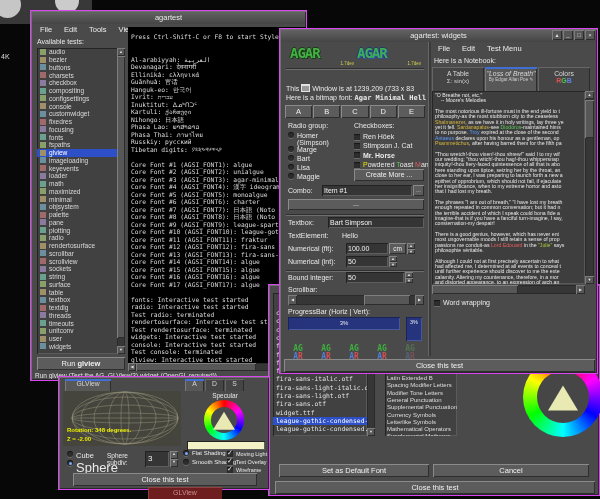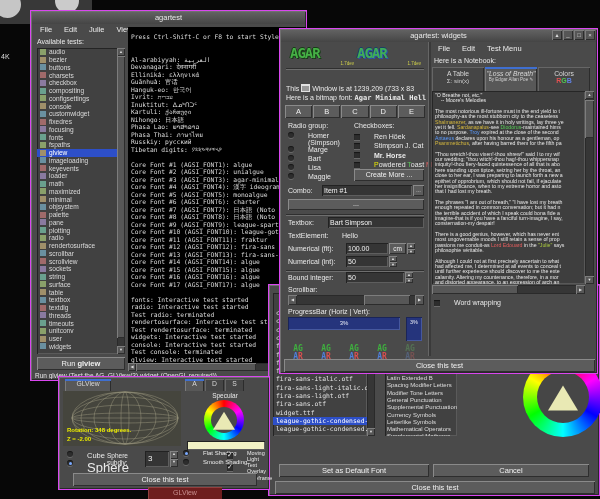--- a/index.html
+++ b/index.html
@@ -30,21 +30,21 @@
   .sbb{position:absolute;background:#575757;box-shadow:inset 1px 1px 0 #7d7d7d,inset -1px -1px 0 #2c2c2c;
        color:#ddd;text-align:center}
   .console{position:absolute;background:#000;overflow:hidden}
   .cline{color:#dcdcdc;font-family:"DejaVu Sans Mono",monospace;font-size:6.3px;line-height:7.5px;white-space:pre}
   .radio{display:inline-block;width:6px;height:6px;border-radius:50%;background:#2d2d2d;
        box-shadow:inset 0 1px 1px #161616,0 1px 0 #6a6a6a;flex:none}
   .radio.on::after{content:"";display:block;width:3px;height:3px;margin:1.5px;border-radius:50%;background:#79a9ff}
   .chk{display:inline-block;width:6px;height:6px;background:#2d2d2d;
        box-shadow:inset 0 1px 1px #161616,0 1px 0 #6a6a6a;flex:none;position:relative}
   .chk.on::after{content:"✓";position:absolute;left:0;top:-2px;font-size:7px;color:#e8e8e8}
-  .optrow{display:flex;align-items:center;gap:14px;color:#eaeaea}
+  .optrow{display:flex;align-items:center;gap:3px;color:#eaeaea}
   .agarlogo{position:absolute;width:62px;height:21px}
   .agarlogo .big{font-weight:bold;font-size:14px;letter-spacing:-1px;color:#46b046;
        font-family:"DejaVu Sans Mono",monospace;text-shadow:1px 1px 0 #173d17,-1px 0 0 #173d17,0 -1px 0 #173d17}
   .agarlogo.blue .big{color:#3fae58;text-shadow:1px 1px 0 #2b4fae,-1px 0 0 #1a3f66,0 -1px 0 #1a3f66}
   .agarlogo .tag{position:absolute;right:-2px;bottom:-1px;font-size:4.5px;color:#d2d24a}
   .mlogo{width:20px;height:18px;font-family:"DejaVu Sans Mono",monospace;font-weight:bold;
        font-size:8px;line-height:8px;text-align:center}
   .mlogo .r1{display:block;color:#3fae3f}
   .mlogo .r2 i{font-style:normal;color:#4f7fd8}
   .mlogo .r2 b{color:#d84f4f}
@@ -77,21 +77,21 @@
 <div class="abs" style="left:0;top:0;width:92px;height:24px;background:#383838"></div>
 <div class="abs" style="left:-6px;top:-9px;width:27px;height:27px;border-radius:50%;background:#c6c6c6"></div>
 <div class="abs" style="left:55px;top:-11px;width:24px;height:24px;border-radius:50%;background:#cbcbcb"></div>
 <div class="abs" style="left:1px;top:53px;color:#ddd;font-size:7px">4K</div>
 
 <div class="win" id="win-main" style="left:30px;top:10px;width:277px;height:371px;z-index:1">
   <div class="titlebar">agartest</div>
   <div class="menubar" id="main-menubar" style="left:3px;top:13px;height:11px">
       <span class="mi">File</span>
       <span class="mi">Edit</span>
-      <span class="mi">Julie</span>
+      <span class="mi">Tools</span>
       <span class="mi">View</span>
       <span class="mi">Help</span>
     </div>
   <div class="lbl" style="left:6px;top:27px">Available tests:</div>
   <div class="list" id="tests-list" style="left:6px;top:37px;width:88px;height:306px">
       <div class="trow">
         <span class="ticon" style="background: rgb(138, 160, 106);"></span>
         <span>audio</span>
       </div>
       <div class="trow">

